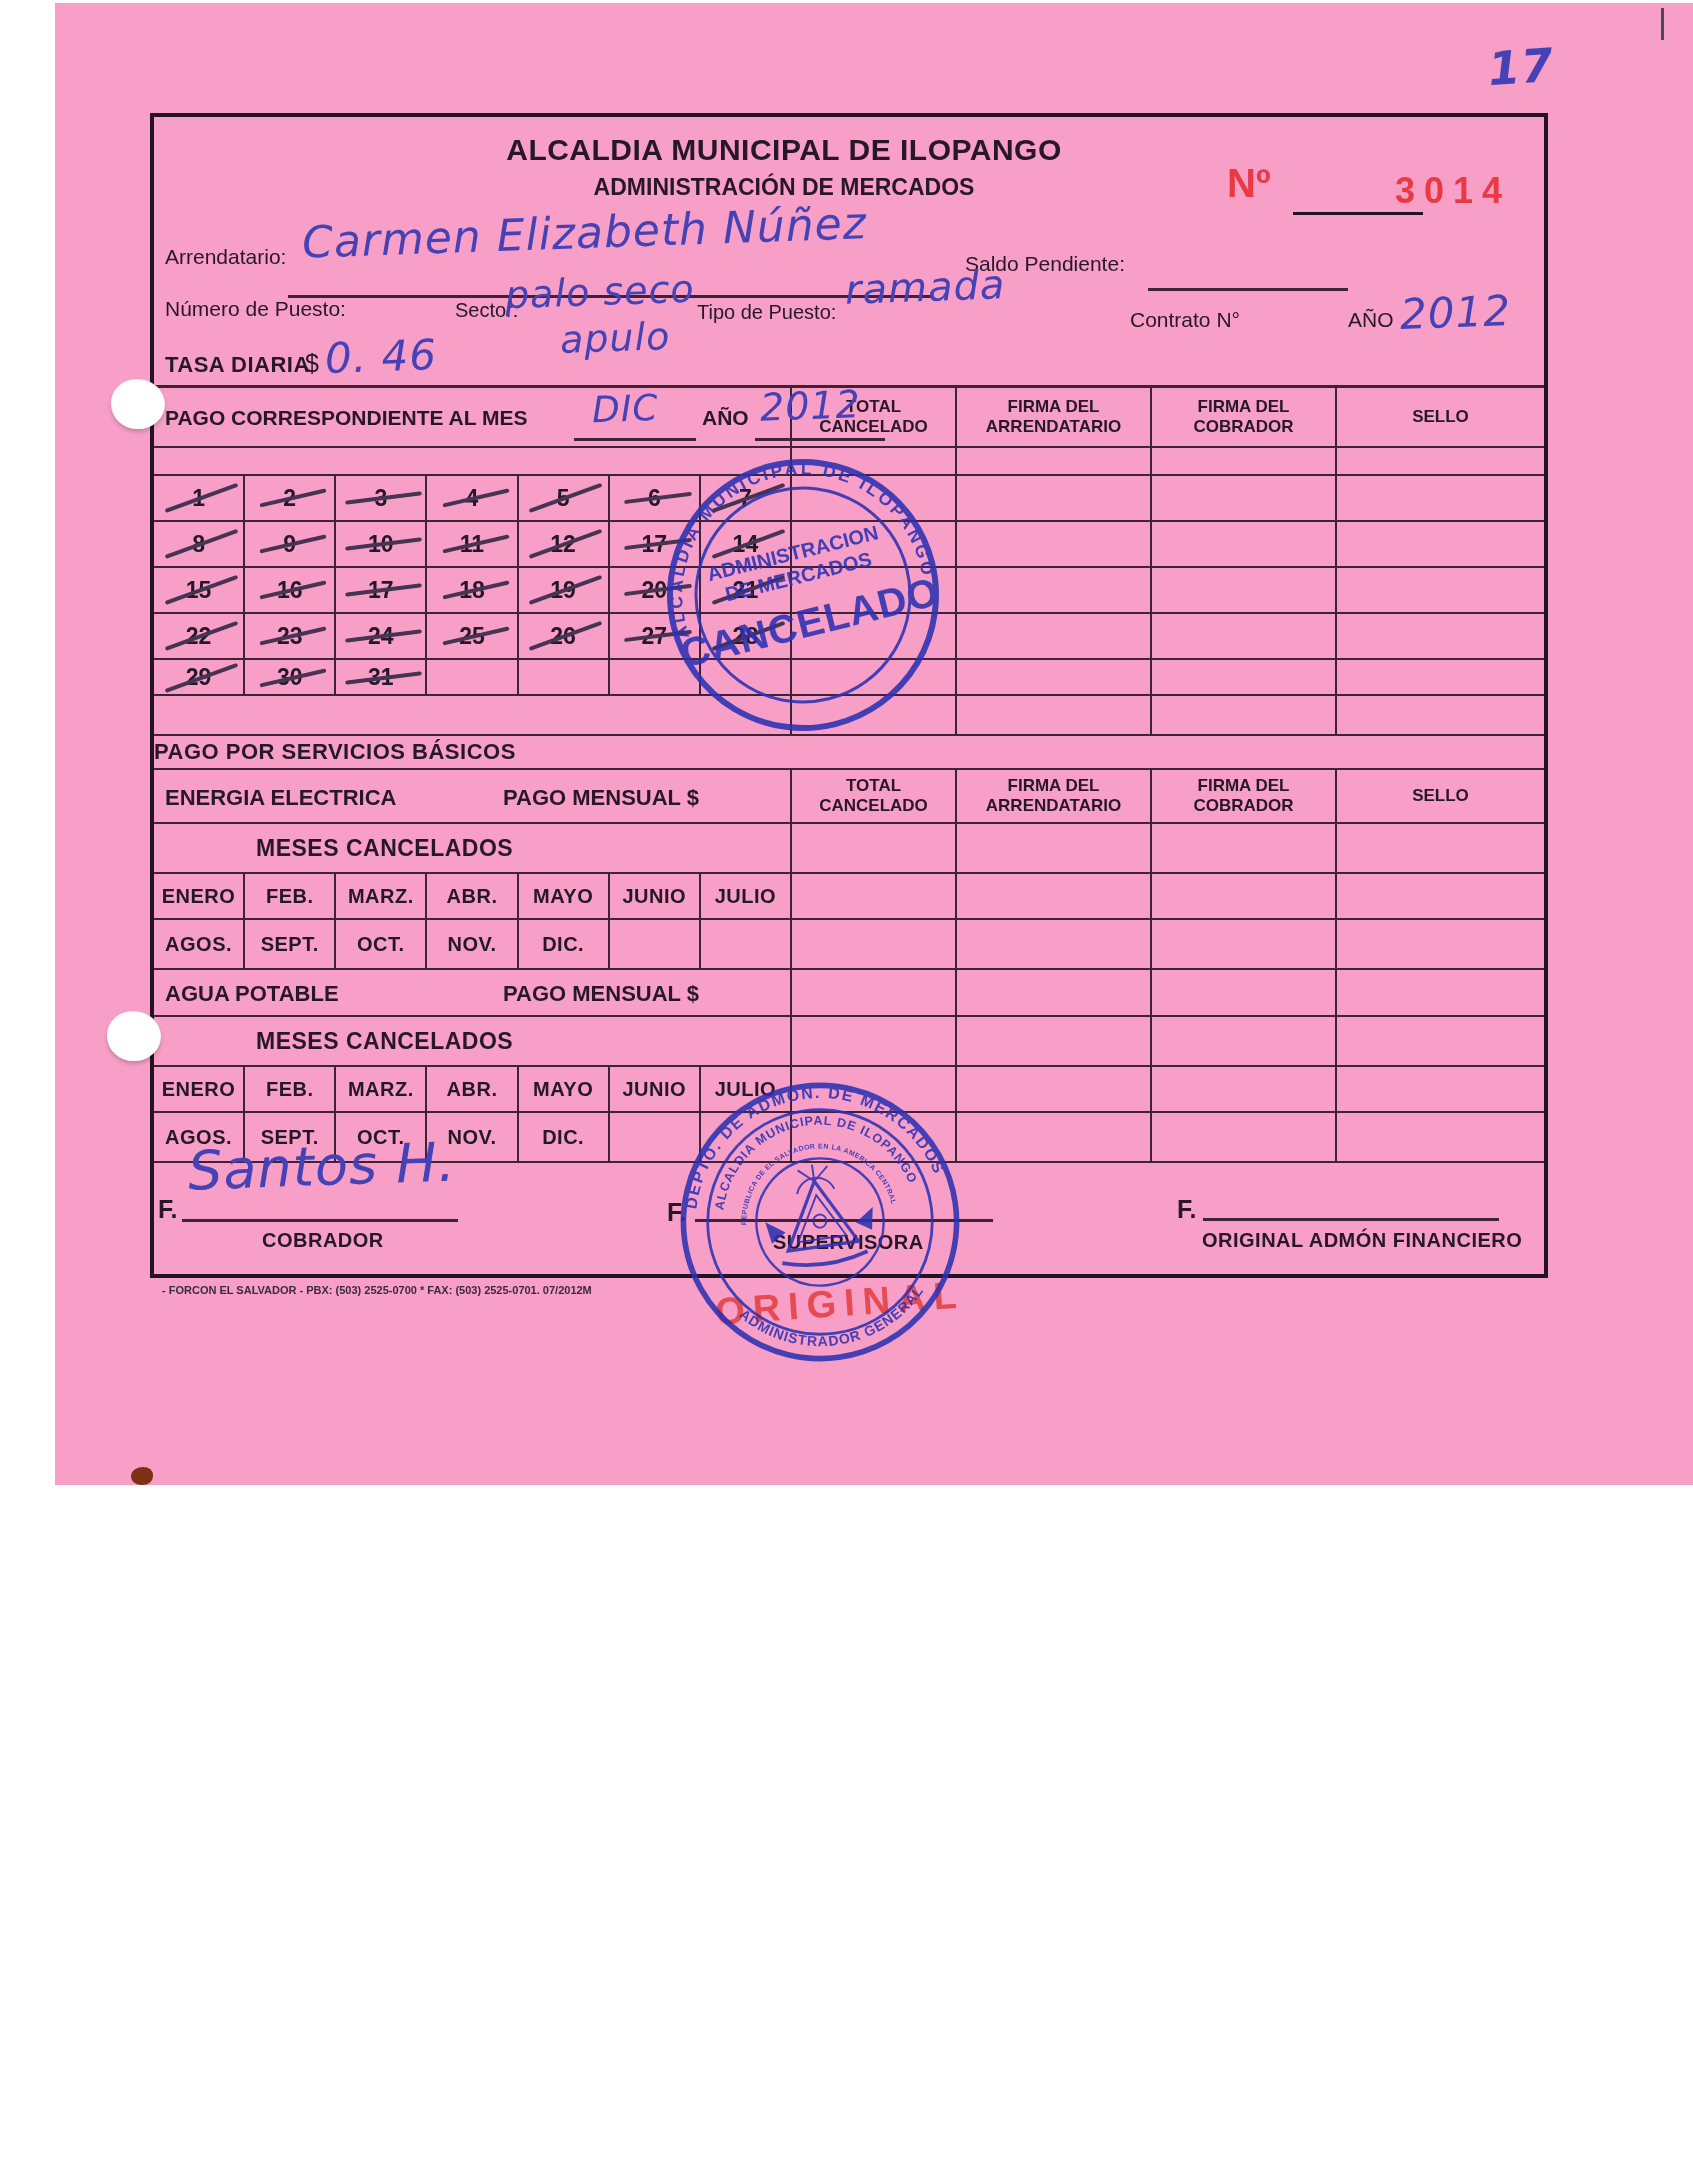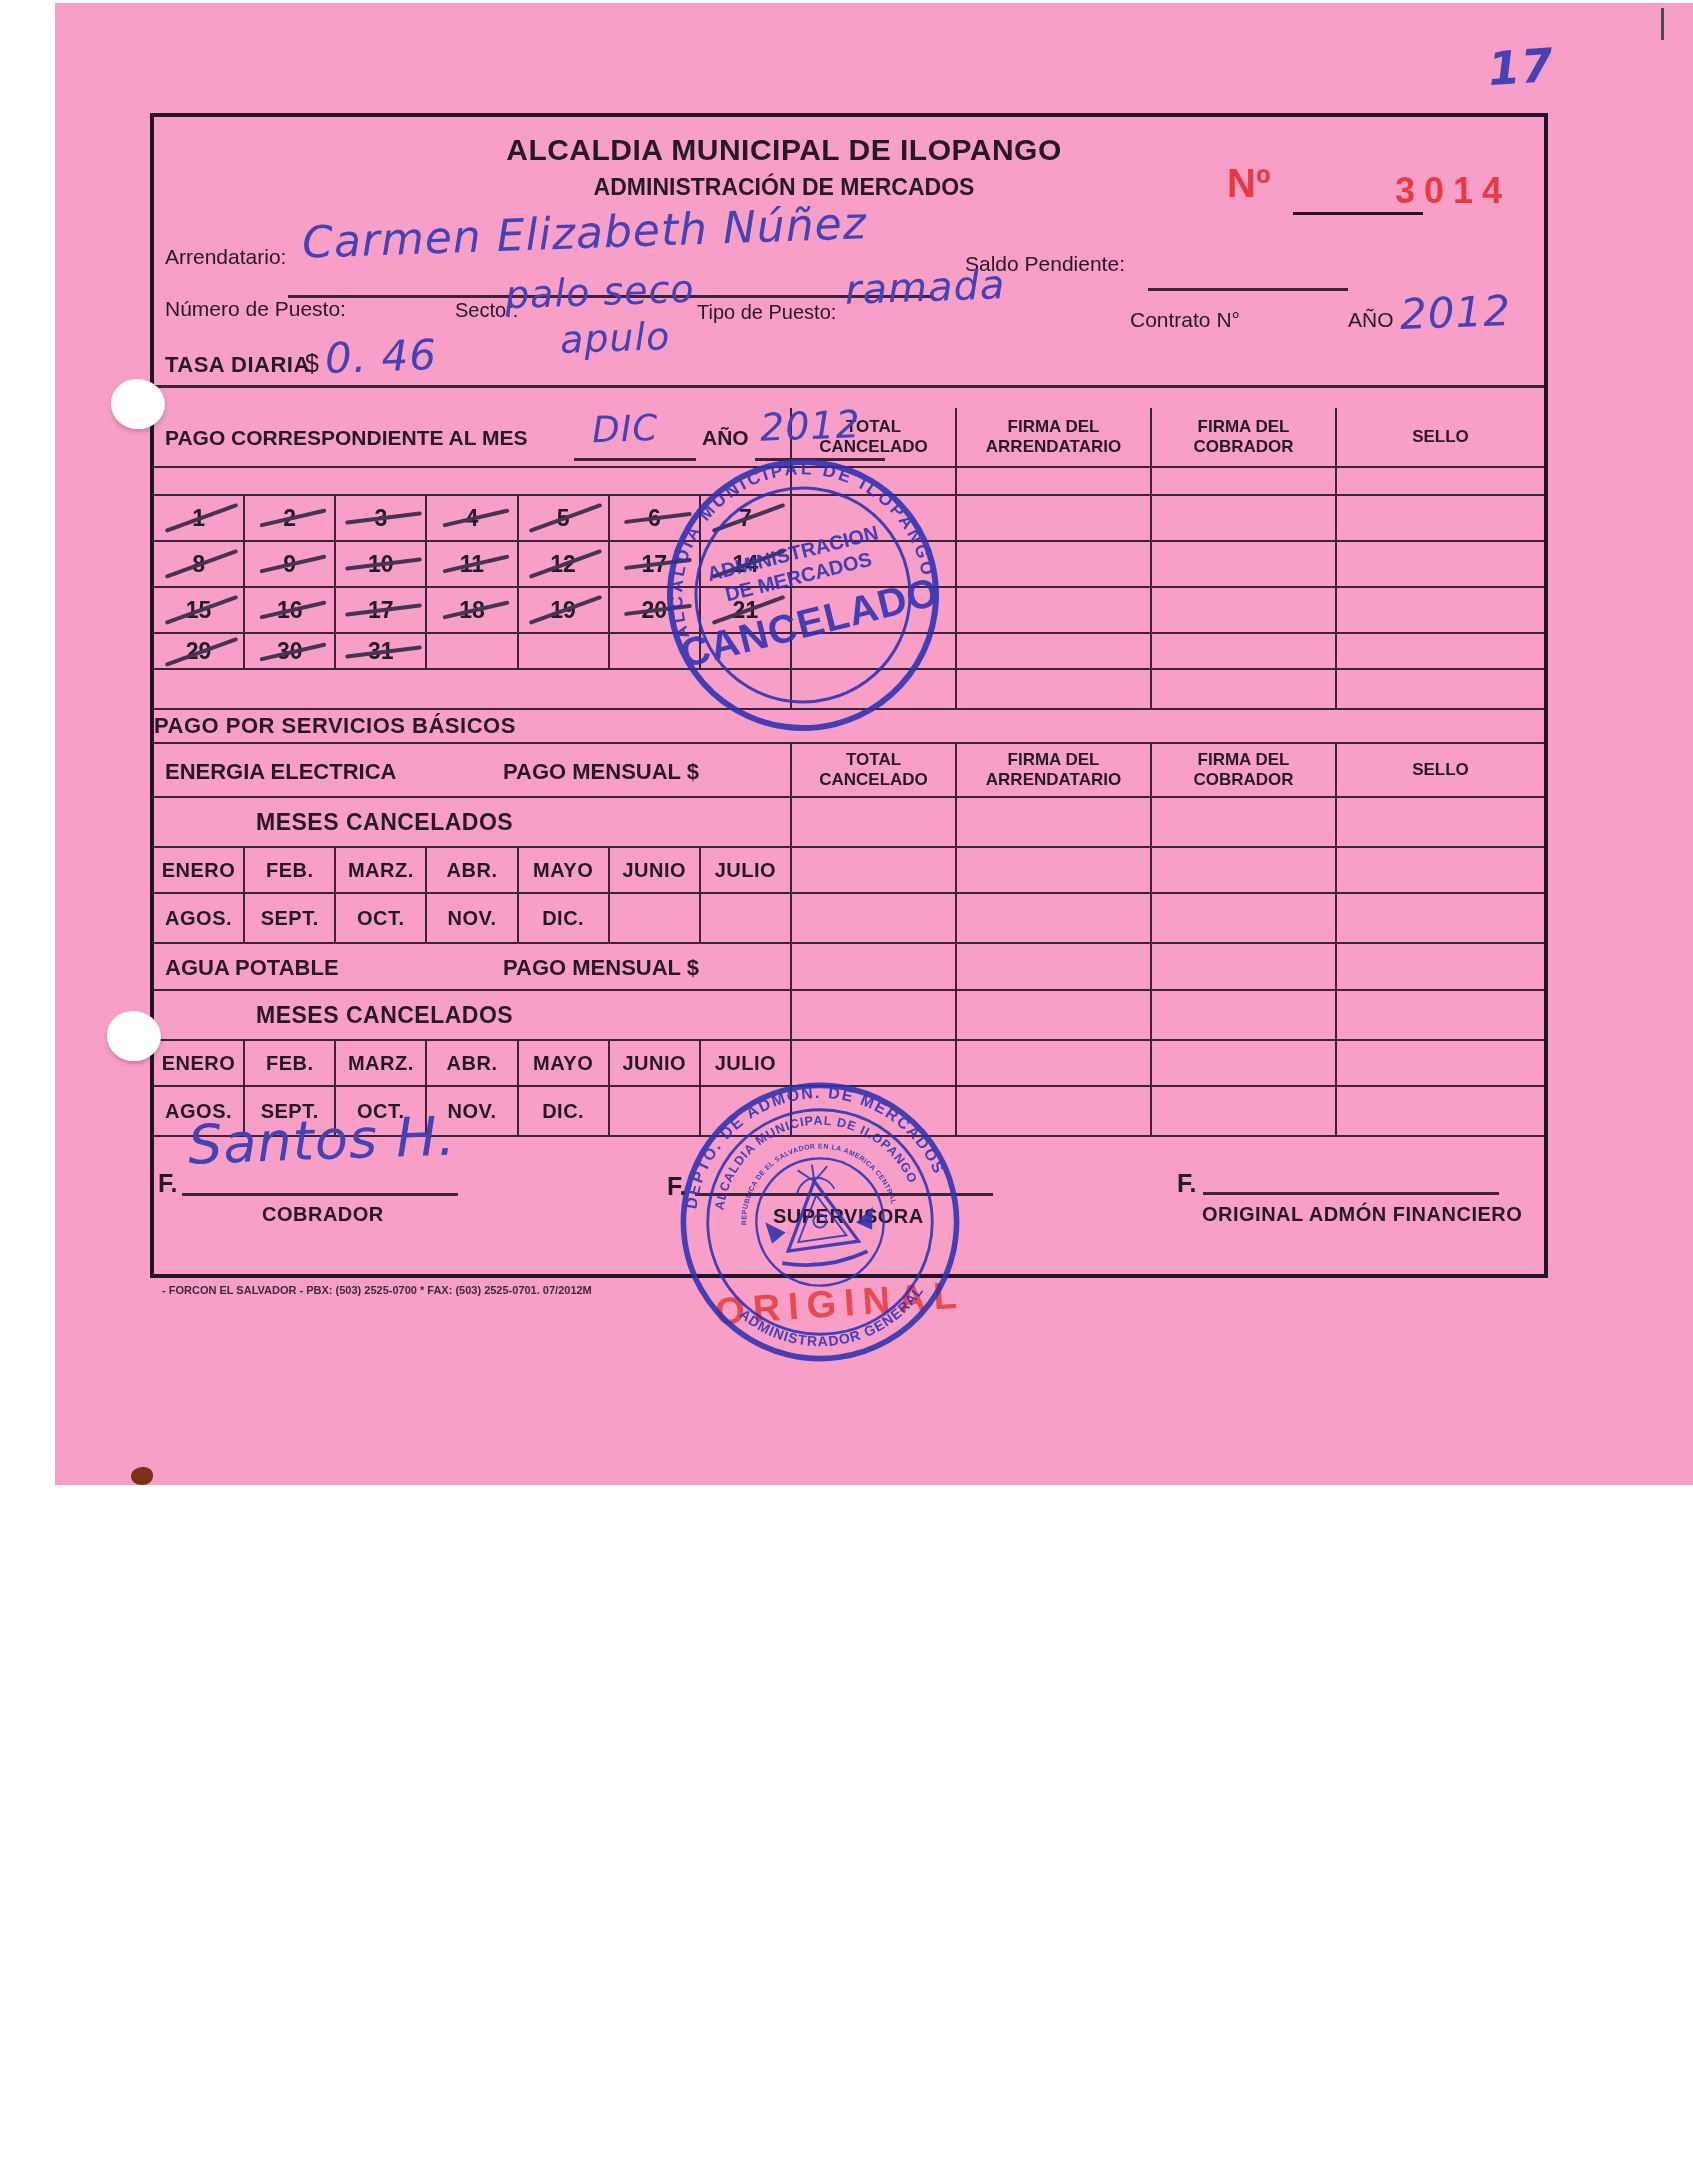--- a/index.html
+++ b/index.html
@@ -17,21 +17,21 @@
         white-space:nowrap;transform:rotate(-2deg);z-index:3;letter-spacing:1px;}
   .uline{position:absolute;height:3px;background:var(--line);}
   .title{position:absolute;left:0;top:16px;width:1260px;text-align:center;font-size:30px;font-weight:bold;color:var(--ink);letter-spacing:.5px;}
   .subtitle{position:absolute;left:0;top:57px;width:1260px;text-align:center;font-size:23px;font-weight:bold;color:var(--ink);}
   .no-label{position:absolute;left:1073px;top:44px;font-size:40px;font-weight:bold;color:var(--red);}
   .no-value{position:absolute;left:1241px;top:53px;font-size:36px;font-weight:bold;color:var(--red);letter-spacing:9px;}
   .no-uline{position:absolute;left:1139px;top:95px;width:130px;height:3px;background:#241326;}
   
   .ptable{position:absolute;left:0;top:268px;width:1390px;border-top:3px solid var(--line);z-index:2;}
   .row{display:flex;border-top:2px solid var(--line);}
-  .row.first{border-top:0;margin-top:20px;}
+  .row.first{border-top:0;}
   .lsec{width:636px;position:relative;}
   .days,.mrow{display:flex;}
   .rc{border-left:2px solid var(--line);position:relative;}
   .c1{width:165px;}.c2{width:195px;}.c3{width:185px;}.c4{flex:1;}
   .colhead{display:flex;flex-direction:column;align-items:center;justify-content:center;
            font-size:17px;font-weight:bold;color:var(--ink);line-height:20px;text-align:center;}
   .day,.mcell{flex:1;border-left:2px solid var(--line);position:relative;display:flex;align-items:center;
         justify-content:center;font-weight:bold;font-size:23px;color:#241726;}
   .day:first-child,.mcell:first-child{border-left:0;}
   .mcell{font-size:20px;letter-spacing:.5px;}
@@ -171,20 +171,35 @@
             <div class="day struck">18</div>
             <div class="day struck">19</div>
             <div class="day struck">20</div>
             <div class="day struck">21</div>
           </div>
         <div class="rc c1"></div>
           <div class="rc c2"></div>
           <div class="rc c3"></div>
           <div class="rc c4"></div>
       </div>
+      <div class="row" style="height:46px">
+        <div class="lsec days">
+            <div class="day struck">22</div>
+            <div class="day struck">23</div>
+            <div class="day struck">24</div>
+            <div class="day struck">25</div>
+            <div class="day struck">26</div>
+            <div class="day struck">27</div>
+            <div class="day struck">28</div>
+          </div>
+        <div class="rc c1"></div>
+          <div class="rc c2"></div>
+          <div class="rc c3"></div>
+          <div class="rc c4"></div>
+      </div>
       <div class="row" style="height:36px">
         <div class="lsec days">
             <div class="day struck">29</div>
             <div class="day struck">30</div>
             <div class="day struck">31</div>
             <div class="day"></div>
             <div class="day"></div>
             <div class="day"></div>
             <div class="day"></div>
           </div>

